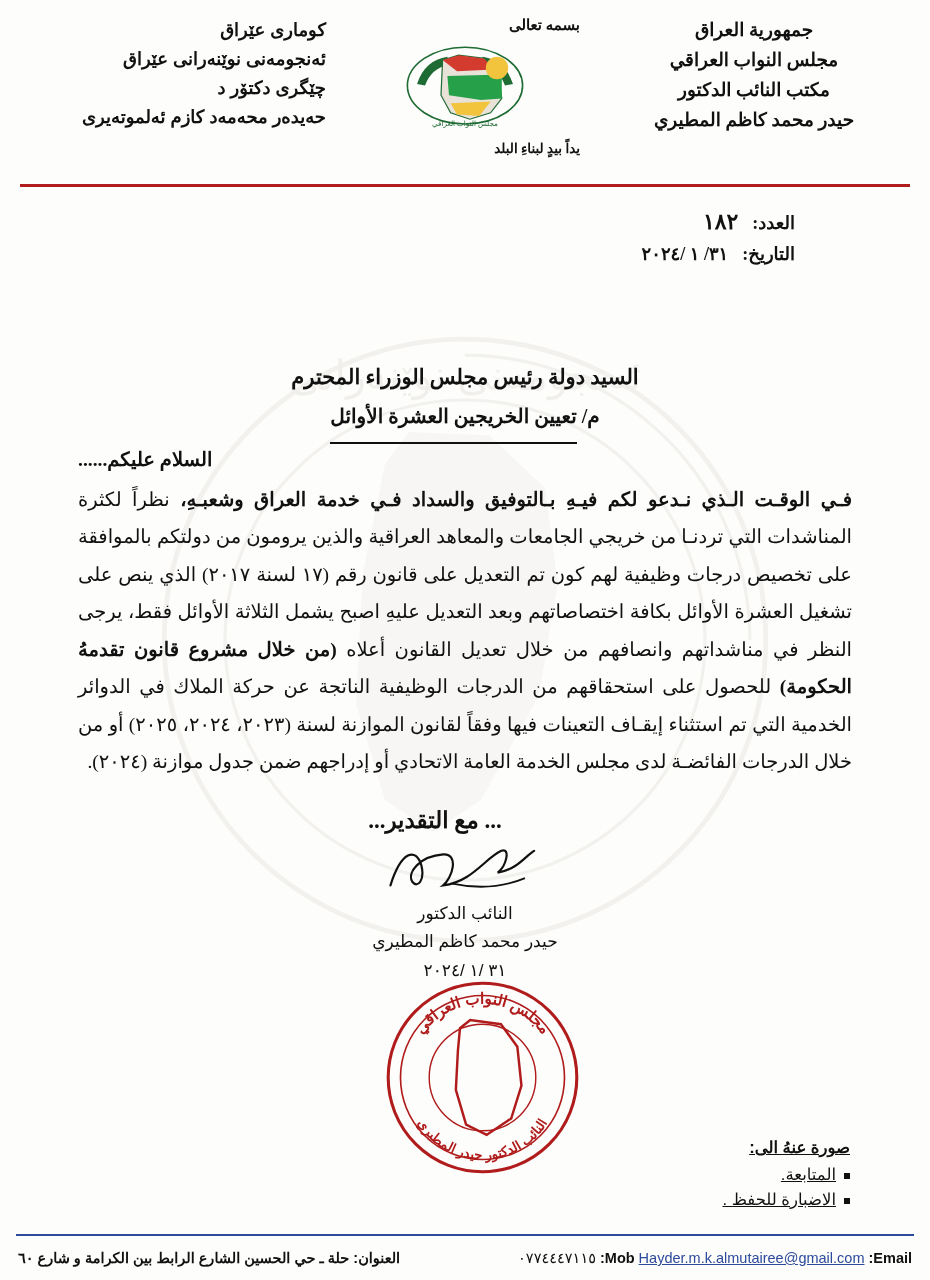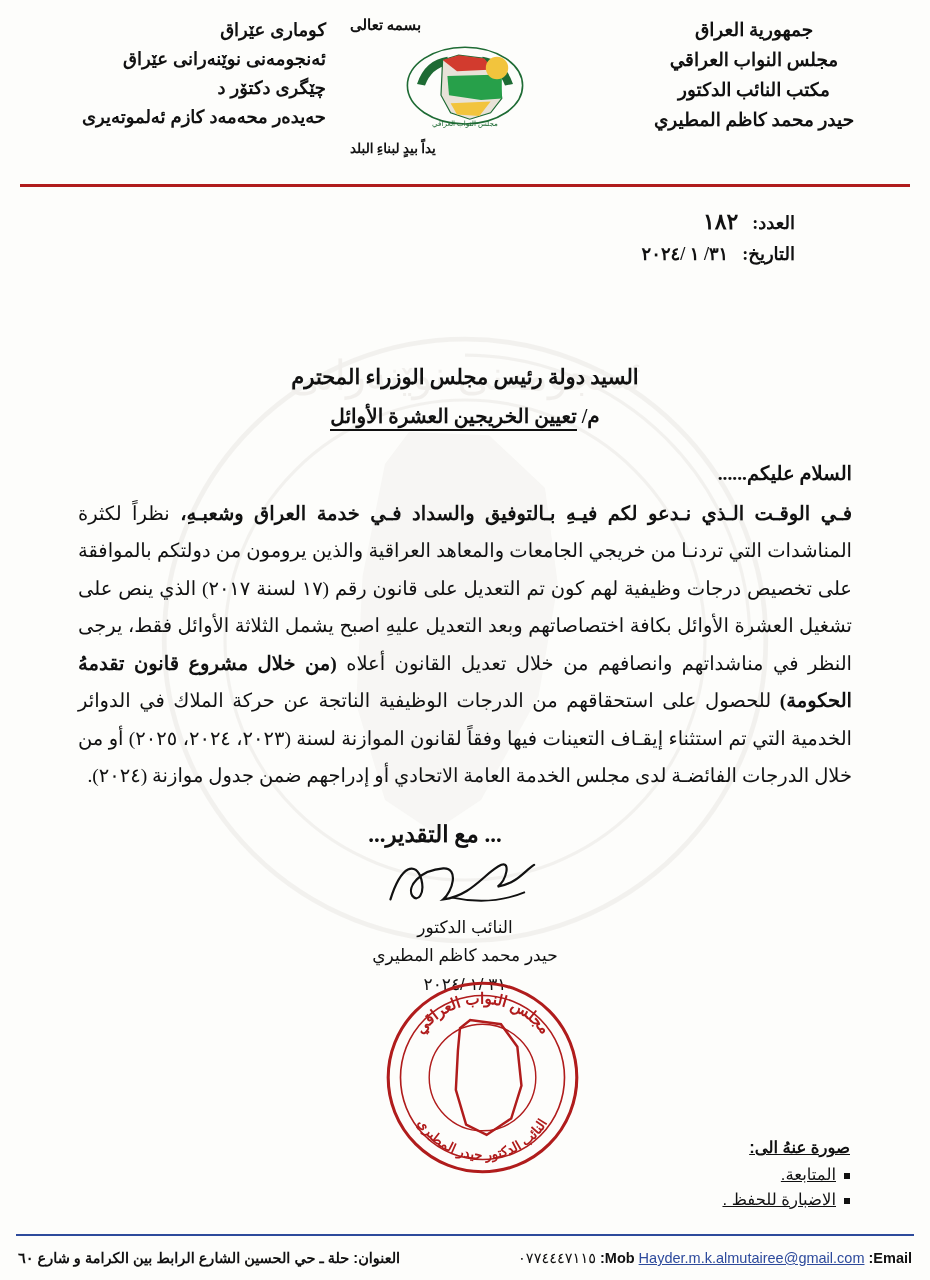--- a/index.html
+++ b/index.html
@@ -54,21 +54,21 @@
   .hdr-left {
     text-align: right;
     font-size: 18px;
     font-weight: 700;
     color: #111;
     font-family: "Liberation Sans", sans-serif;
   }
   .hdr-left div { white-space: nowrap; }
   .hdr-center {
     width: 230px;
-    text-align: left;
+    text-align: right;
     position: relative;
   }
   .bismillah {
     font-size: 15px;
     font-weight: 700;
     margin-bottom: 2px;
   }
   .emblem {
     width: 128px;
     height: 96px;
@@ -122,30 +122,30 @@
     margin-top: 100px;
   }
   .doc-subject {
     position: relative;
     z-index: 2;
     text-align: center;
     font-size: 20px;
     font-weight: 700;
     margin-top: 14px;
   }
-  .doc-subject span.u { border-bottom: 2px solid #111; padding-bottom: 2px; }
+  .doc-subject span.u { border-bottom: 2px solid #111; padding-bottom: 15px; }
 
   
   .salutation {
     position: relative;
     z-index: 2;
-    text-align: right;
+    text-align: left;
     font-size: 19.5px;
     font-weight: 700;
-    margin: 34px 78px 0 78px;
+    margin: 20px 78px 0 78px;
   }
   .body-text {
     position: relative;
     z-index: 2;
     margin: 10px 78px 0 78px;
     font-size: 19.5px;
     line-height: 1.92;
     text-align: justify;
     text-align-last: right;
   }

